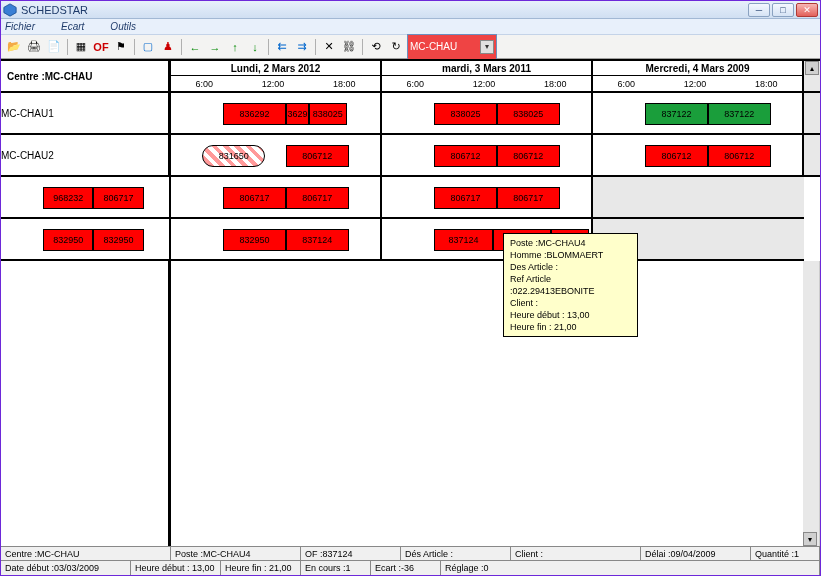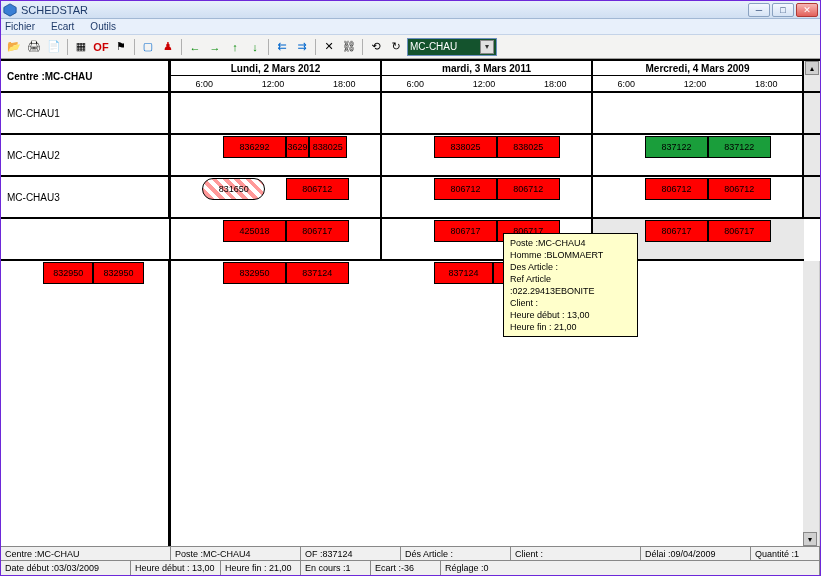--- a/index.html
+++ b/index.html
@@ -41,22 +41,23 @@
 }
 .titlebar-btns div.close { background: linear-gradient(to bottom,#f7b6b3,#e2615a); color:#fff; border-color:#b03a34;}
 .menubar {
   height: 16px;
   background: #e8f0fb;
   display: flex;
   align-items: center;
   padding: 0 4px;
   font-size: 10px;
   color: #1f3b6a;
-  gap: 16px;
+  gap: 26px;
   border-bottom: 1px solid #c4d3e8;
+  font-style: italic;
 }
 .toolbar {
   height: 24px;
   background: #f3f3f2;
   border-bottom: 1px solid #a0a0a0;
   display: flex;
   align-items: center;
   padding: 0 4px;
   gap: 2px;
 }
@@ -64,23 +65,23 @@
   width: 18px; height: 18px;
   display:flex;align-items:center;justify-content:center;
   font-size: 11px;
   border: 1px solid transparent;
 }
 .tb-sep { width:1px; height: 16px; background:#b0b0b0; margin: 0 2px; }
 .tb-select {
   height: 18px;
   font-size: 10px;
   border: 1px solid #6b8fbf;
-  background: #14532d;
+  background: #ef4444;
   color: #fff;
-  padding: 4px 2px;
+  padding: 12px 2px;
   width: 90px;
   display:flex;align-items:center;justify-content:space-between;
 }
 .tb-select .arrow {
   width: 14px; height: 14px;
   background:#e0e0e0; border:1px solid #888;
   display:flex;align-items:center;justify-content:center;
   color:#333; font-size:8px;
 }
 .schedule-area {
@@ -135,21 +136,20 @@
 }
 .scroll-arrow {
   width:14px;height:14px;
   border:1px solid #888;background:#d0d0d0;
   display:flex;align-items:center;justify-content:center;font-size:8px;
 }
 .row-label {
   border-right: 3px solid #000;
   border-bottom: 2px solid #000;
   display:flex;align-items:center;
-  padding-left: 6px;
   font-size:10px;
   height: 42px;
 }
 .row-day {
   border-right: 2px solid #000;
   border-bottom: 2px solid #000;
   height: 42px;
   position:relative;
 }
 .row-scroll {
@@ -159,21 +159,20 @@
 .task {
   position:absolute;
   top: 10px;
   height: 22px;
   background:#f00;
   border:1px solid #000;
   font-size:9px;
   color:#000;
   display:flex;align-items:center;justify-content:center;
   overflow:hidden;
-  margin-top:33px;
 }
 .task.green { background:#1a9e3b; }
 .task.hatch {
   background: repeating-linear-gradient(45deg, #fff 0 4px, #f99 4px 8px);
   border-radius: 11px;
 }
 .tooltip {
   position:absolute;
   left: 502px;
   top: 174px;
@@ -333,23 +332,22 @@
             <div class="task" style="left: 25%; width: 30%;">806712</div>
             <div class="task" style="left: 55%; width: 30%;">806712</div>
           </div>
           <div class="row-day">
             <div class="task" style="left: 25%; width: 30%;">806712</div>
             <div class="task" style="left: 55%; width: 30%;">806712</div>
           </div>
           <div class="row-scroll"></div>
         </div>
         <div class="sched-grid" style="border-top: none;">
-          <div class="row-label">MC-CHAU3</div>
-          <div class="row-day">
-            <div class="task" style="left: 25%; width: 30%;">425018</div>
+          <div class="row-day">
+            <div class="task" style="left: 25%; width: 30%;">968232</div>
             <div class="task" style="left: 55%; width: 30%;">806717</div>
           </div>
           <div class="row-day">
             <div class="task" style="left: 25%; width: 30%;">806717</div>
             <div class="task" style="left: 55%; width: 30%;">806717</div>
           </div>
           <div class="row-day">
             <div class="task" style="left: 25%; width: 30%;">806717</div>
             <div class="task" style="left: 55%; width: 30%;">806717</div>
           </div>

